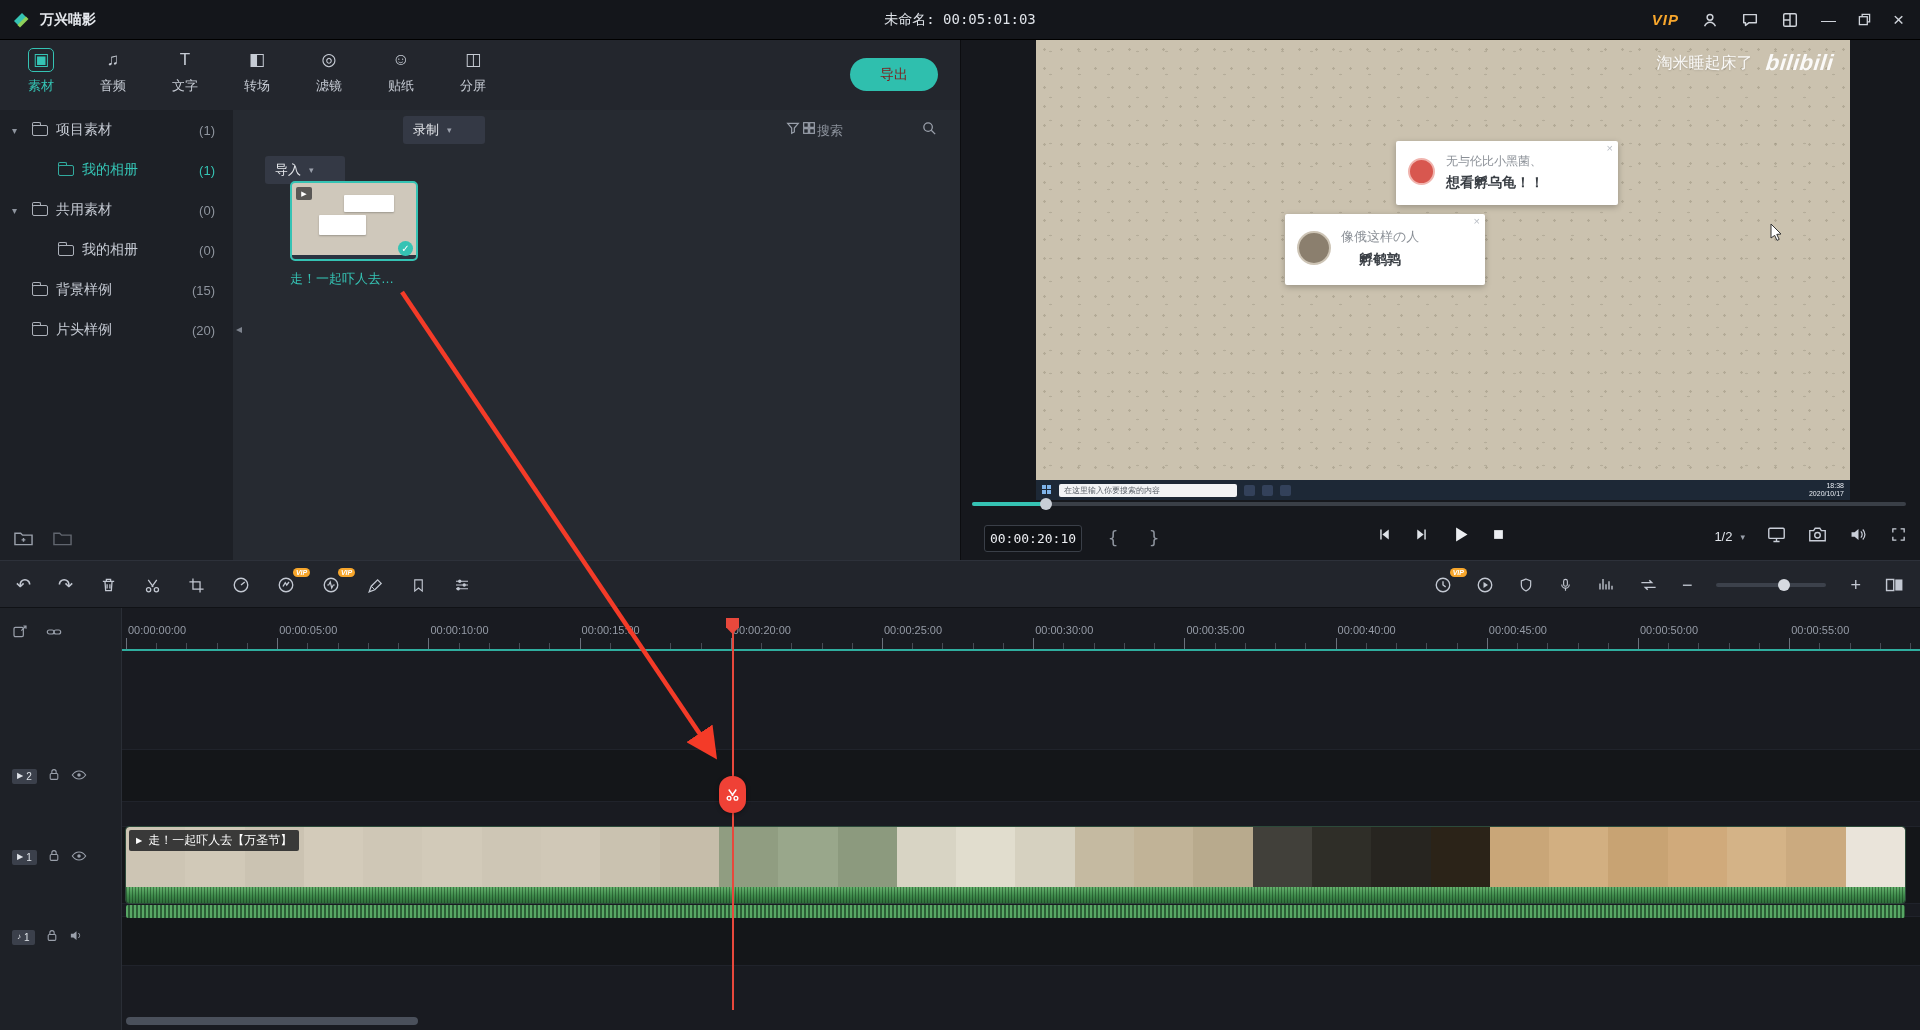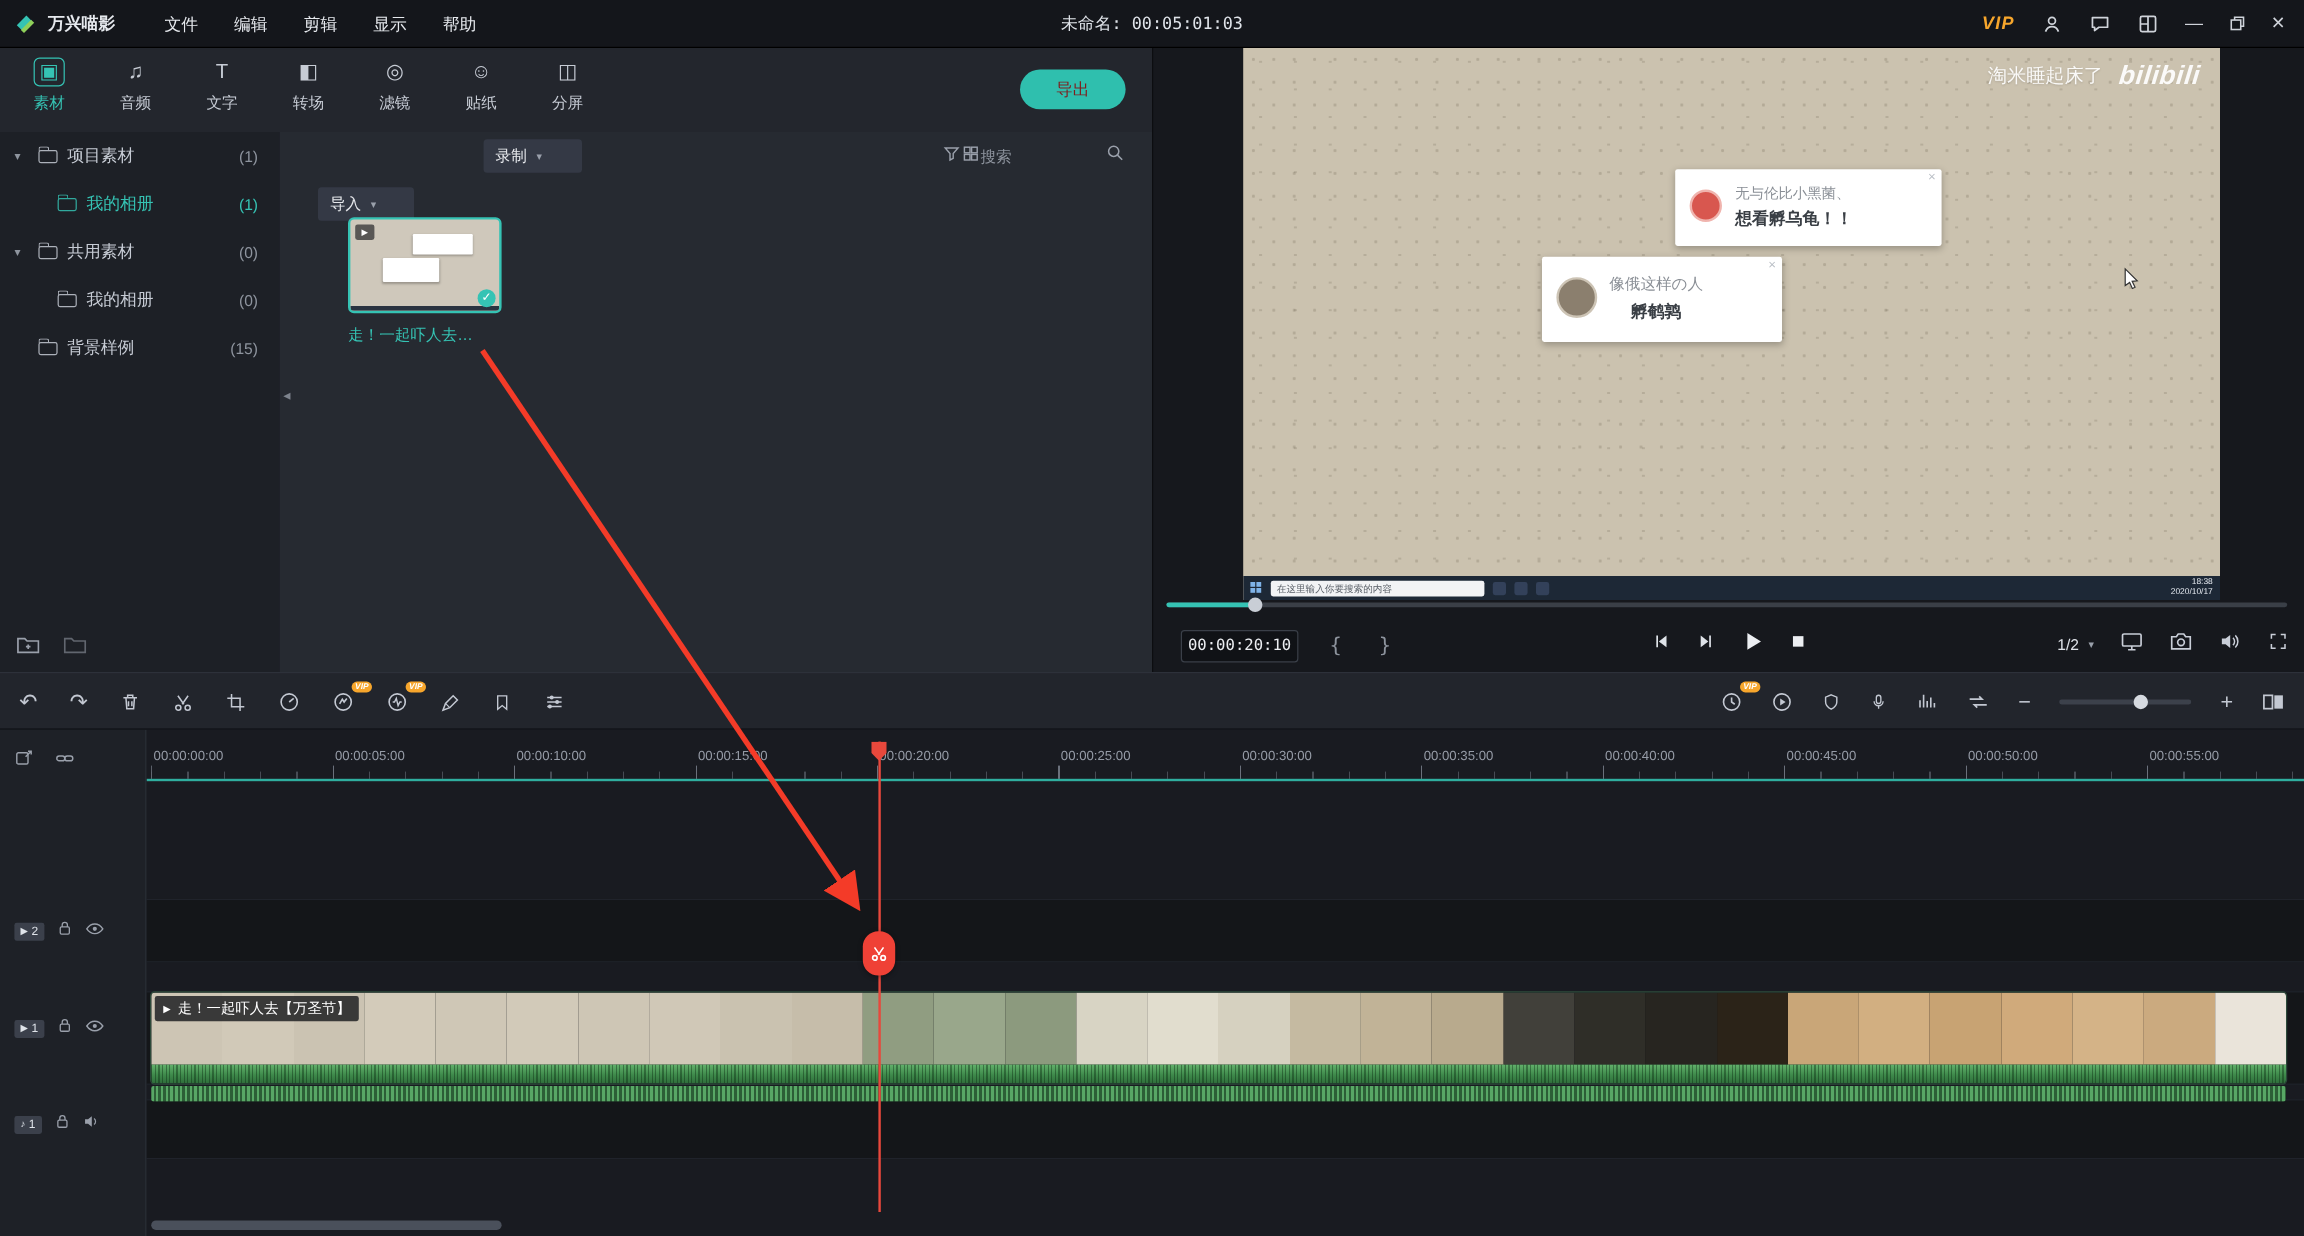--- a/index.html
+++ b/index.html
@@ -26,21 +26,21 @@
   .tab { width:58px; display:flex; flex-direction:column; align-items:center; gap:5px; color:#c6cbd4; cursor:default; }
   .tab-icon { font-size:17px; line-height:20px; height:24px; display:flex; align-items:center; }
   .tab-label { font-size:13px; }
   .tab.active { color:#35c3b4; }
   .tab.active .tab-icon { color:#35c3b4; border:1.5px solid #35c3b4; border-radius:5px; padding:0 4px; }
   .exportbtn { position:absolute; left:850px; top:18px; width:88px; height:33px; background:#2fbfae; border:none;
     border-radius:17px; color:#7f1d1d; font-size:14px; cursor:pointer; font-family:inherit; }
 
   .sidebar { position:absolute; left:0; top:110px; width:233px; height:450px; background:#1d2026; }
   .srow { height:40px; display:flex; align-items:center; gap:8px; color:#c6cbd4; font-size:14px; padding-left:12px; cursor:default; }
-  .srow.ind1 { padding-left:28px; }
+  .srow.ind1 { padding-left:38px; }
   .srow.active { color:#35c3b4; }
   .sarrow { width:12px; font-size:10px; color:#8e949e; }
   .srow.active .sarrow { color:#35c3b4; }
   .folder { width:16px; height:11px; border:1.5px solid currentColor; border-radius:2px; position:relative; flex:none; opacity:.85;}
   .folder::before { content:''; position:absolute; top:-4px; left:-1.5px; width:7px; height:3px;
     border:1.5px solid currentColor; border-bottom:none; border-radius:2px 2px 0 0; }
   .scount { margin-left:auto; padding-right:18px; color:#8e949e; font-size:13px; }
   .srow.active .scount { color:#35c3b4; }
   .sfooter { position:absolute; left:14px; bottom:10px; display:flex; gap:20px; color:#9aa0ab; }
   .collapse-arrow { position:absolute; left:236px; top:322px; color:#7d838d; font-size:12px; z-index:6; }
@@ -181,27 +181,20 @@
 <div class="app">
 
   <header class="menubar">
     <span class="logo">
       <svg width="20" height="20" viewBox="0 0 20 20">
           <path d="M2 11l8-8 4.5 4.5-8 8z" fill="#35c3b4"></path>
           <path d="M8 17.5l8.5-8.5-2.6-2.6-8.5 8.5z" fill="#8fd05a"></path>
         </svg>
     </span>
     <span class="appname">万兴喵影</span>
-    <nav class="menus">
-        <span class="menu-item">文件</span>
-        <span class="menu-item">编辑</span>
-        <span class="menu-item">剪辑</span>
-        <span class="menu-item">显示</span>
-        <span class="menu-item">帮助</span>
-      </nav>
     <span class="wintitle mono">未命名: 00:05:01:03</span>
     <div class="winright">
       <span class="viptag">VIP</span>
       <span class="wbtn">
         <svg width="18" height="18" viewBox="0 0 20 20">
             <circle cx="10" cy="7" r="3.2" fill="none" stroke="#cfd3da" stroke-width="1.6"></circle>
             <path d="M4 17c1.2-3 3.5-4.5 6-4.5s4.8 1.5 6 4.5" fill="none" stroke="#cfd3da" stroke-width="1.6"></path>
           </svg>
       </span>
       <span class="wbtn">
@@ -284,20 +277,26 @@
           <span class="sarrow"></span>
           <span class="folder"></span>
           <span class="slabel">我的相册</span>
           <span class="scount">(0)</span>
         </div>
         <div class="srow ind0">
           <span class="sarrow"></span>
           <span class="folder"></span>
           <span class="slabel">背景样例</span>
           <span class="scount">(15)</span>
+        </div>
+        <div class="srow ind0">
+          <span class="sarrow"></span>
+          <span class="folder"></span>
+          <span class="slabel">片头样例</span>
+          <span class="scount">(20)</span>
         </div>
       </div>
     <div class="sfooter">
       <span>
         <svg width="19" height="16" viewBox="0 0 20 16">
             <path d="M1 3h6l2 2h10v10H1z" fill="none" stroke="#9aa0ab" stroke-width="1.5"></path>
             <path d="M10 8v4M8 10h4" stroke="#9aa0ab" stroke-width="1.5"></path>
           </svg>
       </span>
       <span style="opacity:.55;">

